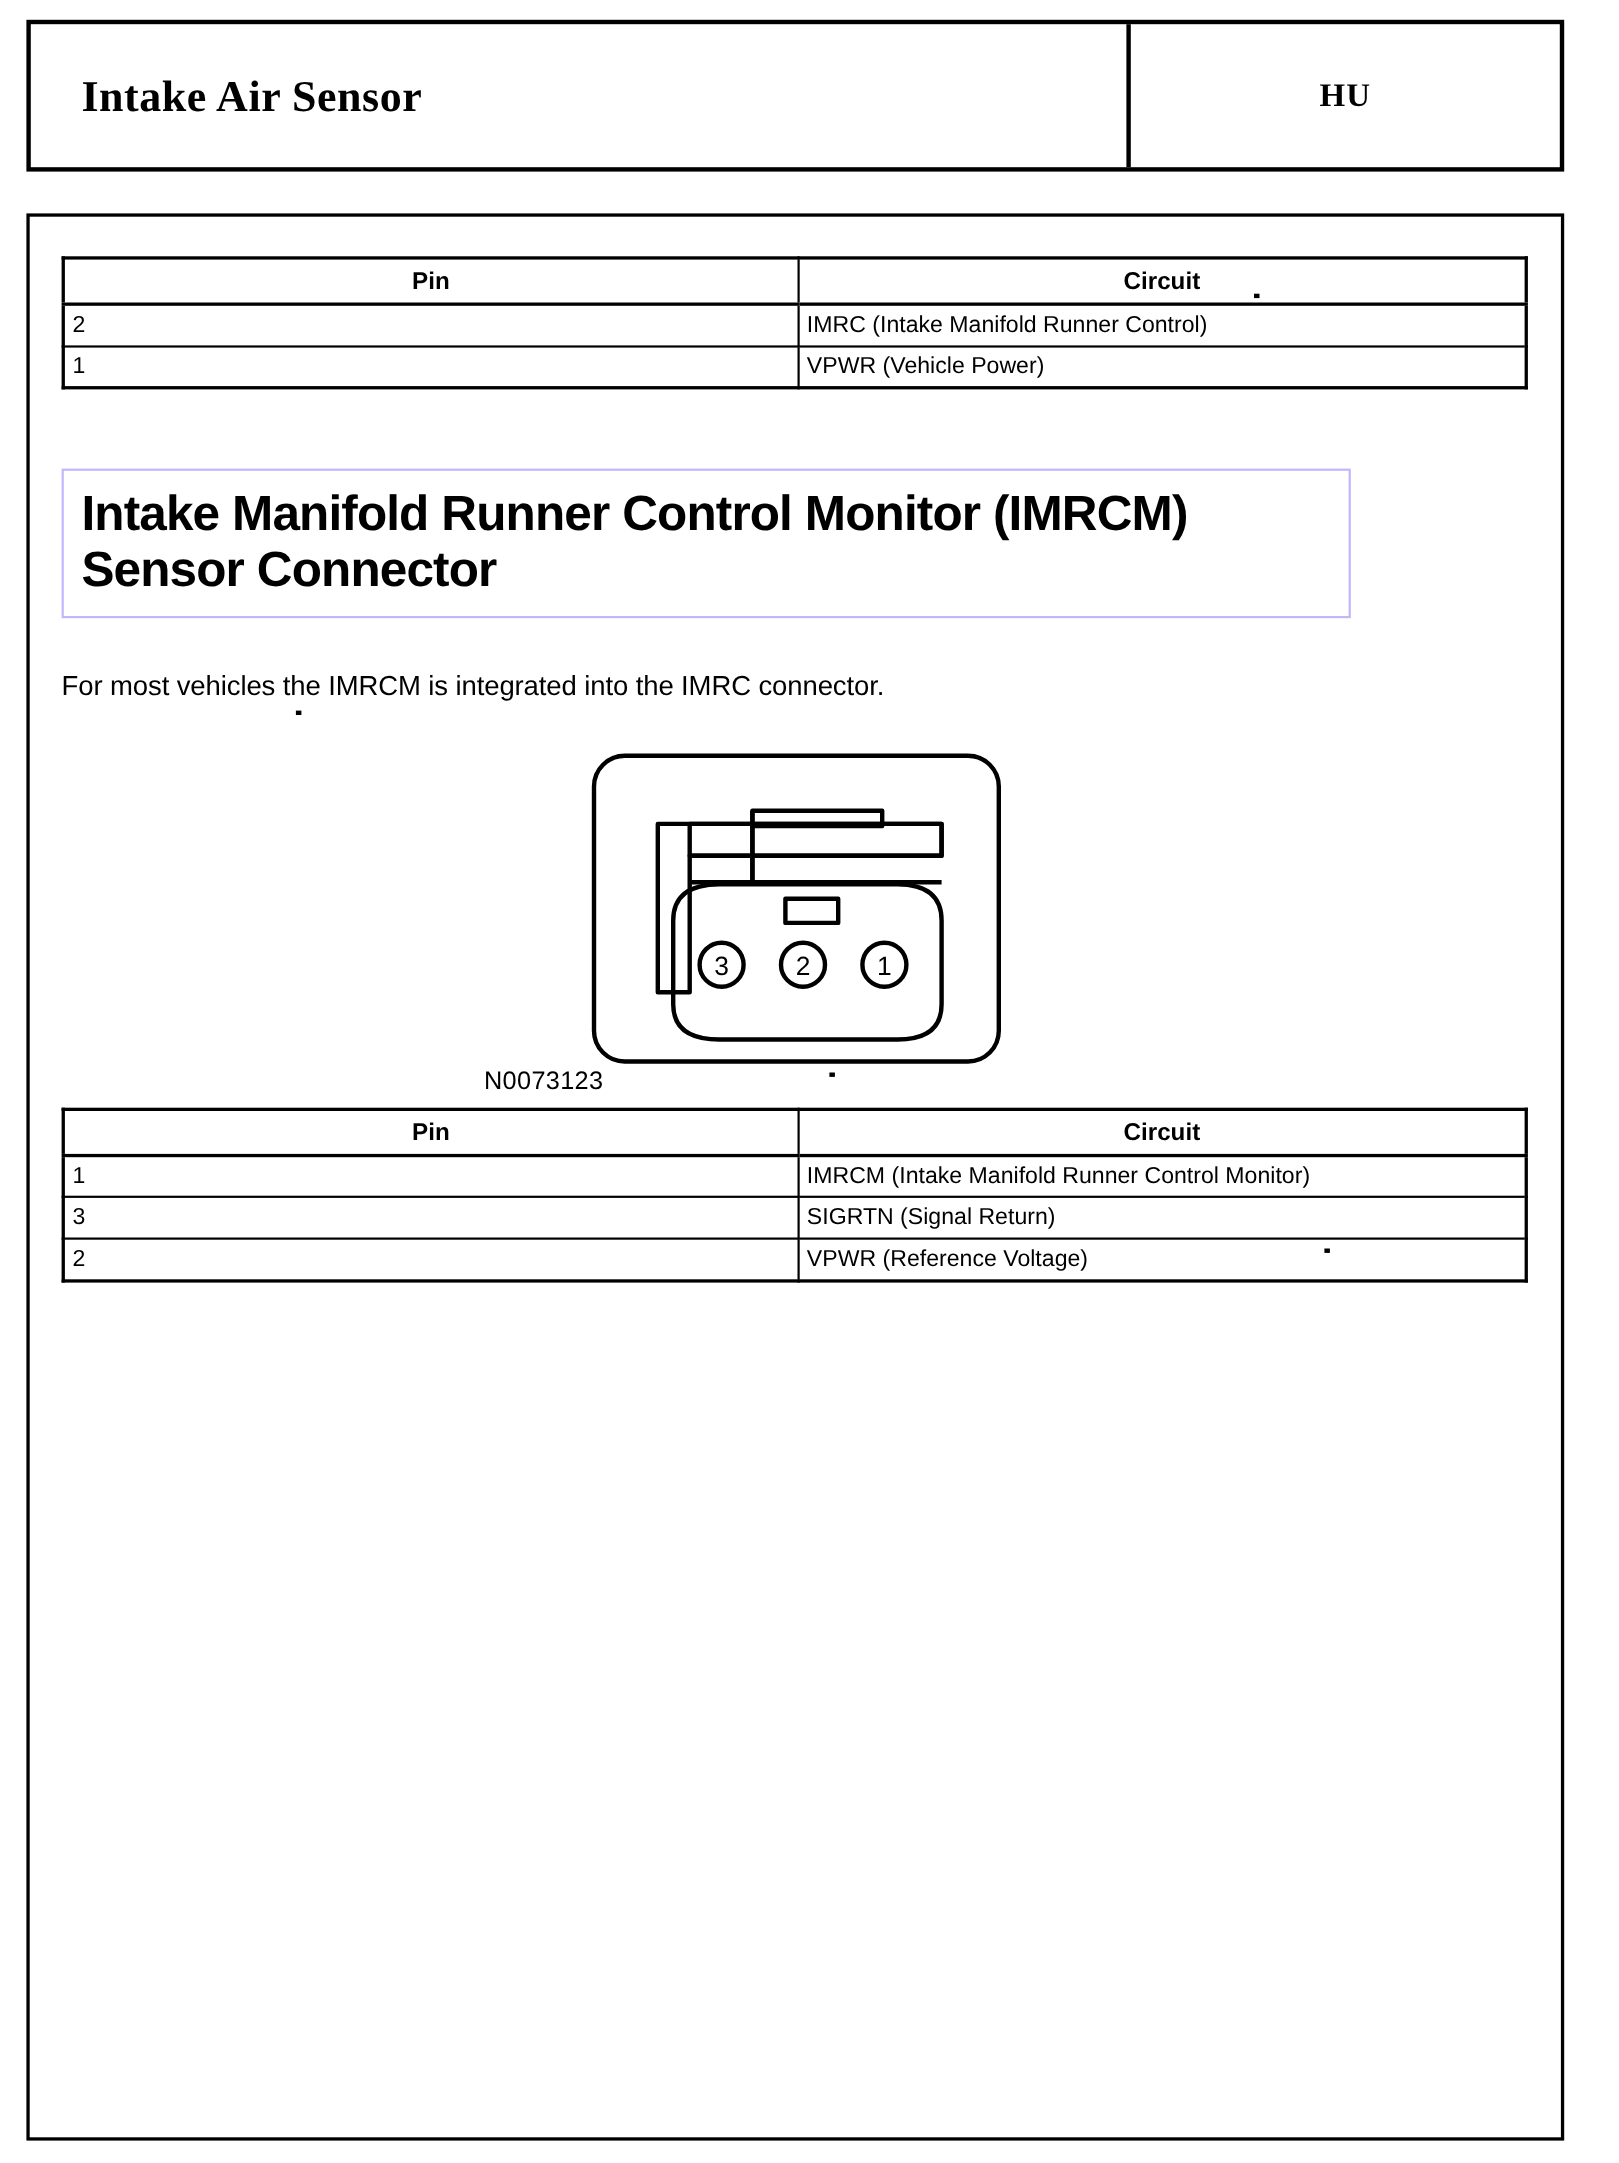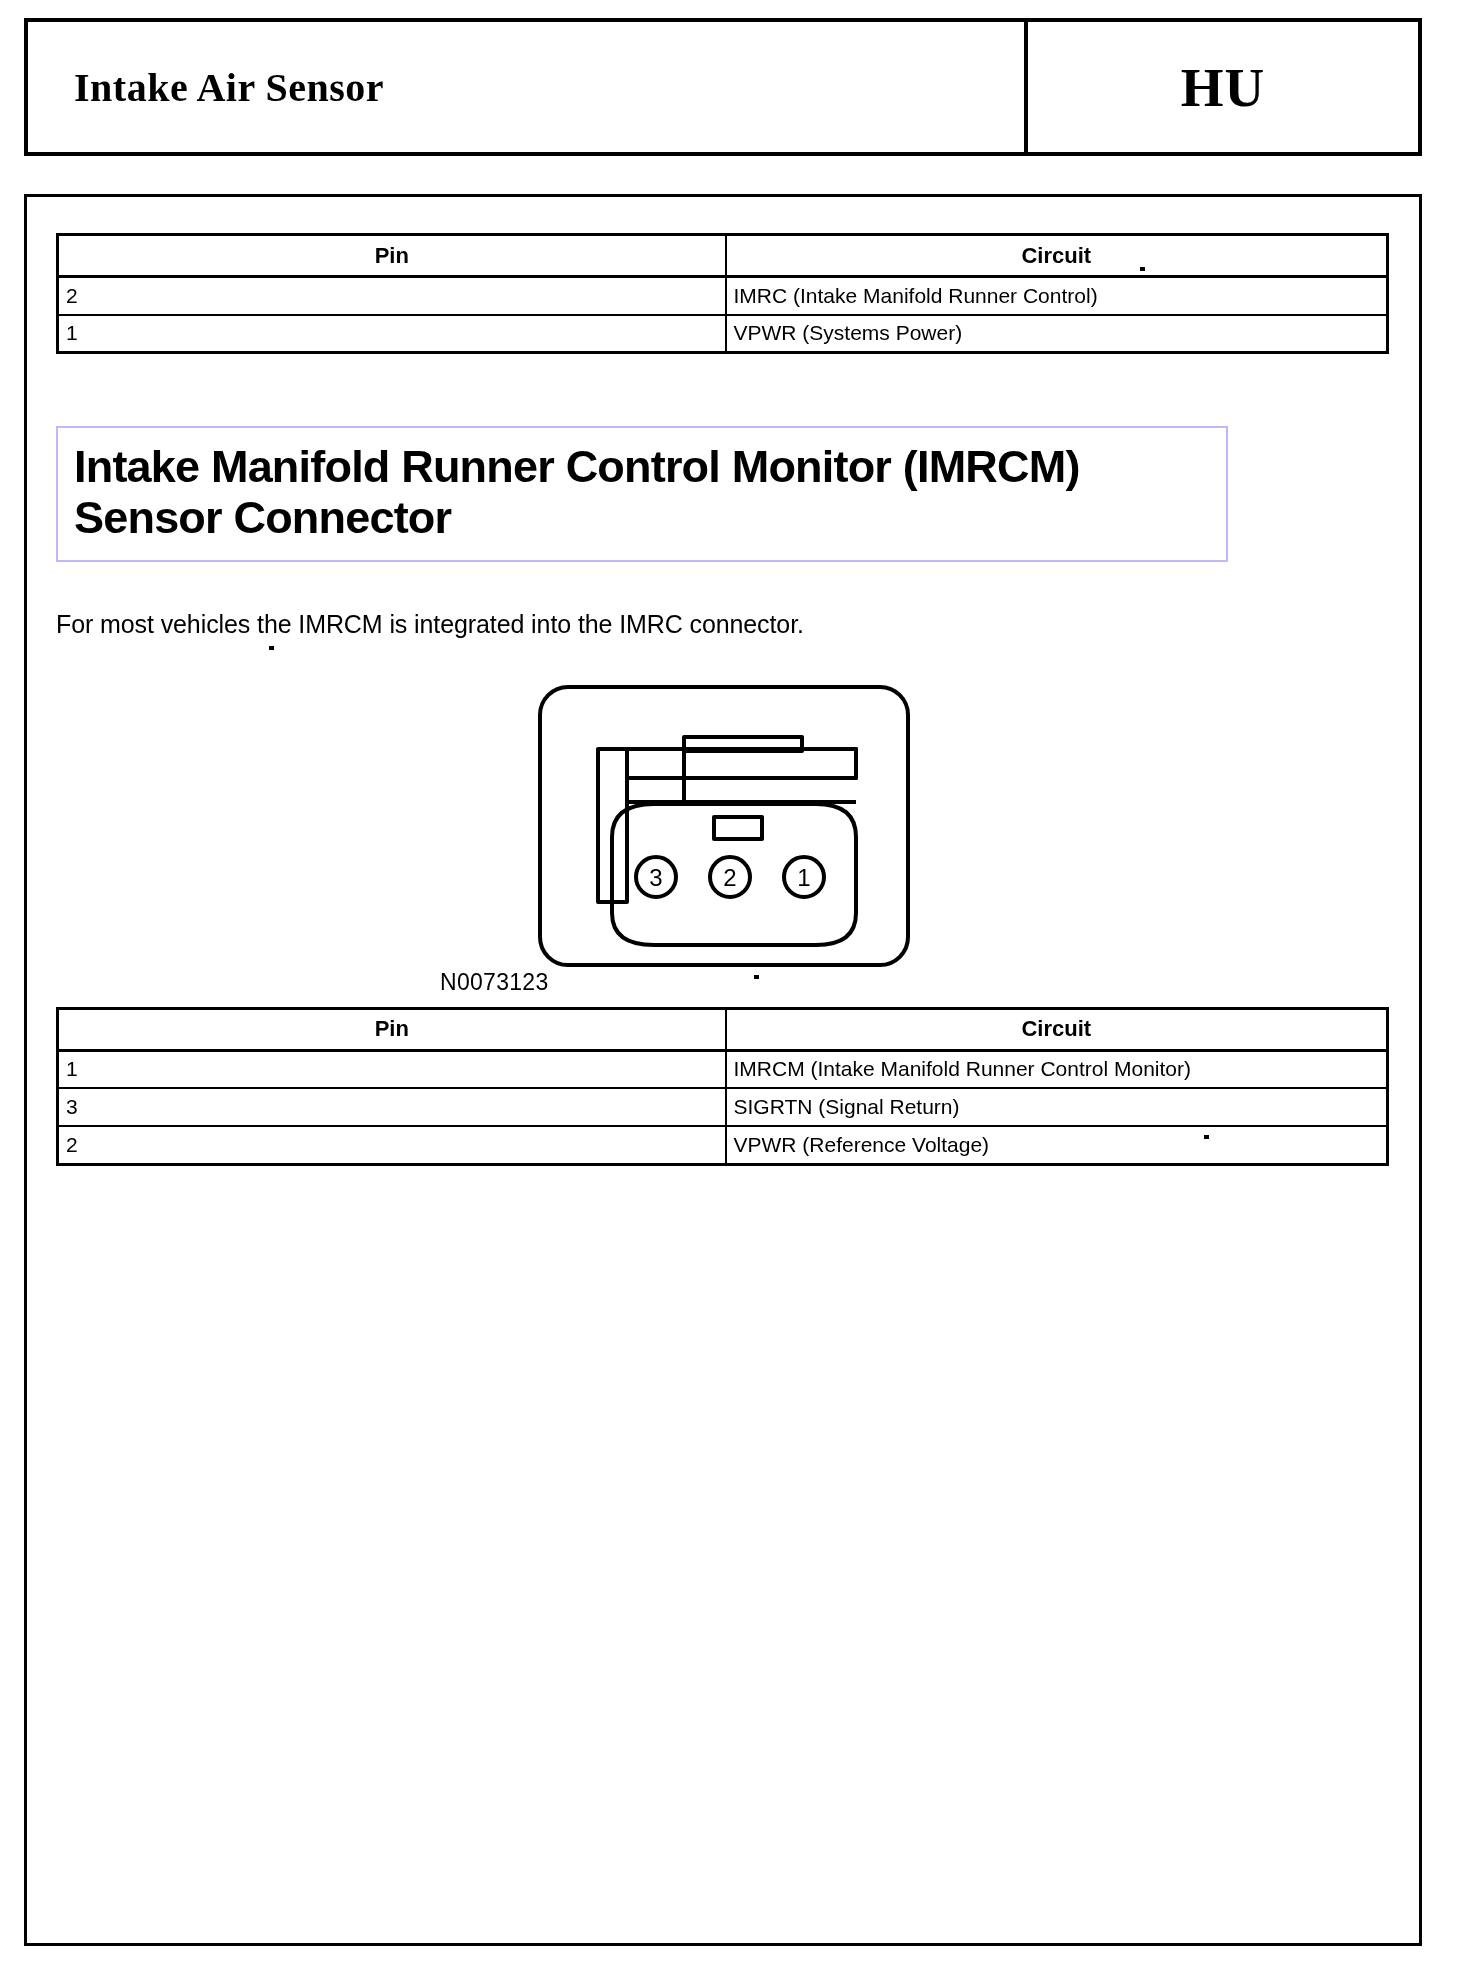--- a/index.html
+++ b/index.html
@@ -44,21 +44,21 @@
   }
   .header-code-cell {
     flex: 1 1 auto;
     display: flex;
     align-items: center;
     justify-content: center;
   }
   .header-code-cell .code-text {
     font-family: "Liberation Serif", serif;
     font-weight: bold;
-    font-size: 55px;
+    font-size: 30px;
     letter-spacing: 1px;
   }
 
   
   .content-frame {
     position: absolute;
     left: 24px;
     top: 194px;
     width: 1398px;
     height: 1752px;
@@ -187,21 +187,21 @@
           <th>Circuit</th>
         </tr>
       </thead>
       <tbody>
         <tr>
           <td>2</td>
           <td>IMRC (Intake Manifold Runner Control)</td>
         </tr>
         <tr>
           <td>1</td>
-          <td>VPWR (Systems Power)</td>
+          <td>VPWR (Vehicle Power)</td>
         </tr>
       </tbody>
     </table>
 
     <div class="section-heading">
       <h2>Intake Manifold Runner Control Monitor (IMRCM) Sensor Connector</h2>
     </div>
 
     <p class="body-note">For most vehicles the IMRCM is integrated into the IMRC connector.</p>
 

